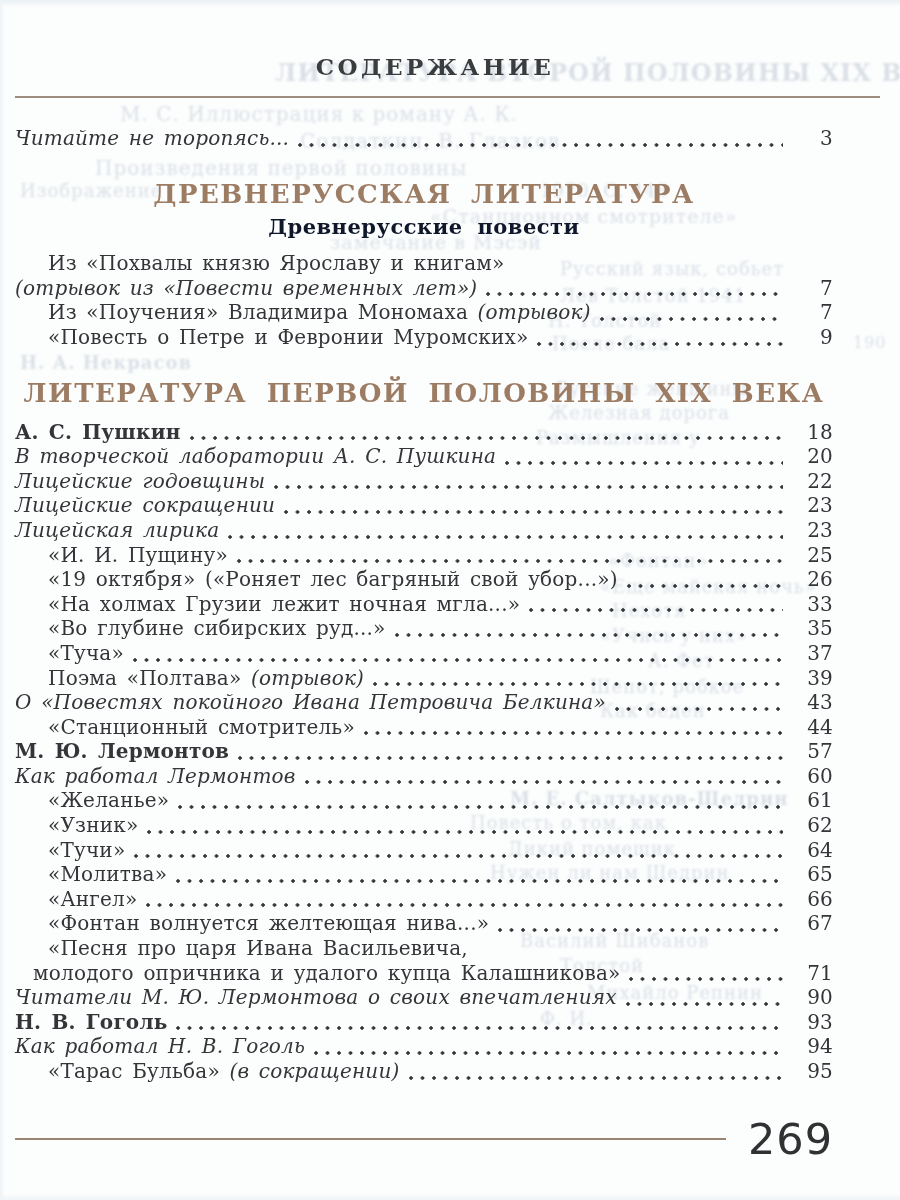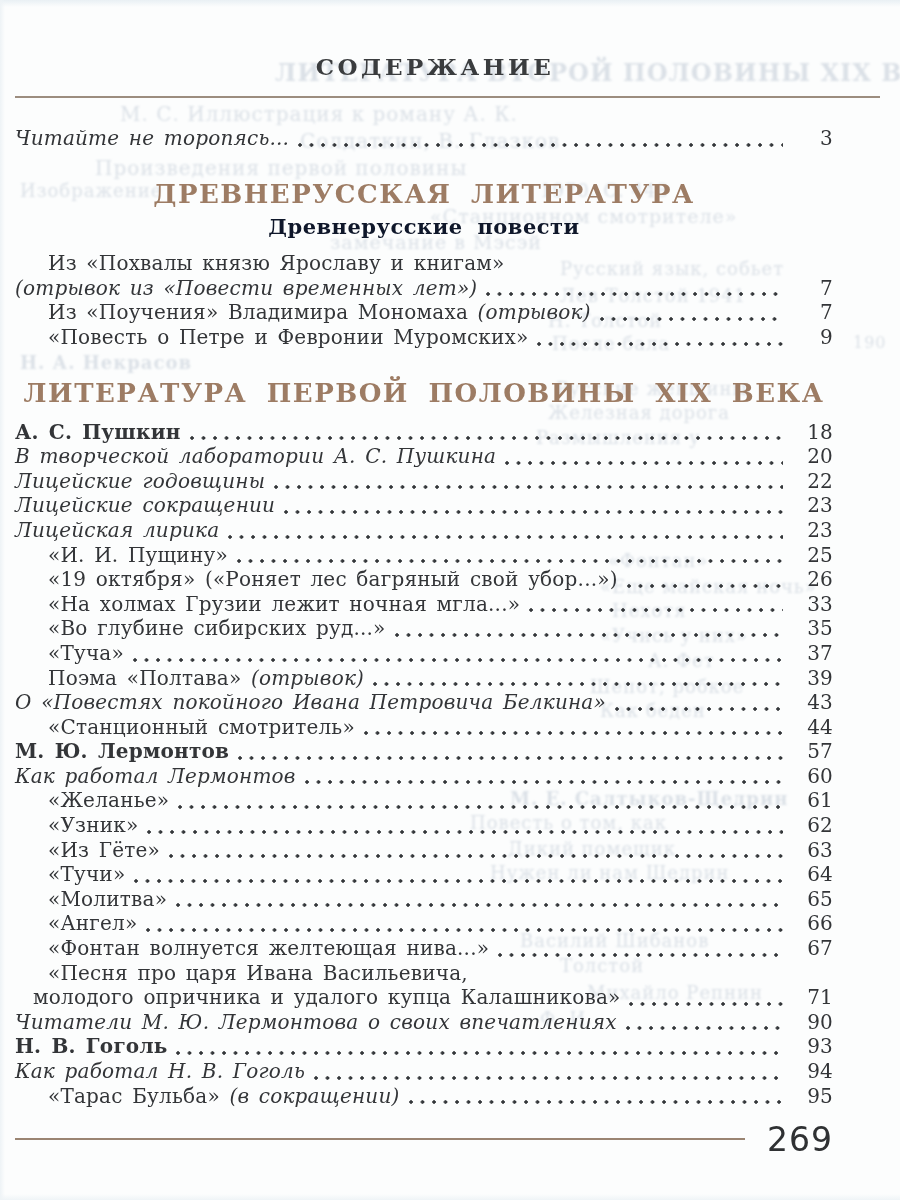--- a/index.html
+++ b/index.html
@@ -48,21 +48,21 @@
     margin-top:28px;margin-bottom:0;}
   .h1 + .h2{margin-top:6px;}
   .h2{font-size:21px;line-height:24.6px;font-weight:bold;text-align:center;
     color:#0f172a;letter-spacing:.5px;word-spacing:7px;}
   .h2 + .row, .h1 + .row{margin-top:12px;}
 
   .footer{position:absolute;top:1119px;left:15px;right:67px;height:40px;
     display:flex;align-items:center;}
   .footer-rule{flex:1;height:2px;background:#9a8472;}
   .folio{margin-left:22px;font-family:"DejaVu Sans","Liberation Sans",sans-serif;
-    font-size:33px;color:var(--folio,#2f3133);letter-spacing:1px;}
+    font-size:43px;color:var(--folio,#2f3133);letter-spacing:1px;}
 </style>
 </head>
 <body style="--accent: #9d7c64; --rule: #83705f; --text: #333538; --folio: #2f3133; --ghost: #7d90a8;">
 
 <div class="edge-top"></div>
 <div class="edge-left"></div>
 <div class="edge-bottom"></div>
 
 <div class="ghost-layer">
     <span class="ghost gb" style="left: 275px; top: 58px; font-size: 24px;">ЛИТЕРАТУРА ВТОРОЙ ПОЛОВИНЫ XIX ВЕ</span>
@@ -208,25 +208,20 @@
       <span class="t"><span class="s-r">«Желанье»</span></span>
       <span class="leader"></span>
       <span class="pg">61</span>
     </div>
     <div class="row ind2">
       <span class="t"><span class="s-r">«Узник»</span></span>
       <span class="leader"></span>
       <span class="pg">62</span>
     </div>
     <div class="row ind2">
-      <span class="t"><span class="s-r">«Из Гёте»</span></span>
-      <span class="leader"></span>
-      <span class="pg">63</span>
-    </div>
-    <div class="row ind2">
       <span class="t"><span class="s-r">«Тучи»</span></span>
       <span class="leader"></span>
       <span class="pg">64</span>
     </div>
     <div class="row ind2">
       <span class="t"><span class="s-r">«Молитва»</span></span>
       <span class="leader"></span>
       <span class="pg">65</span>
     </div>
     <div class="row ind2">

